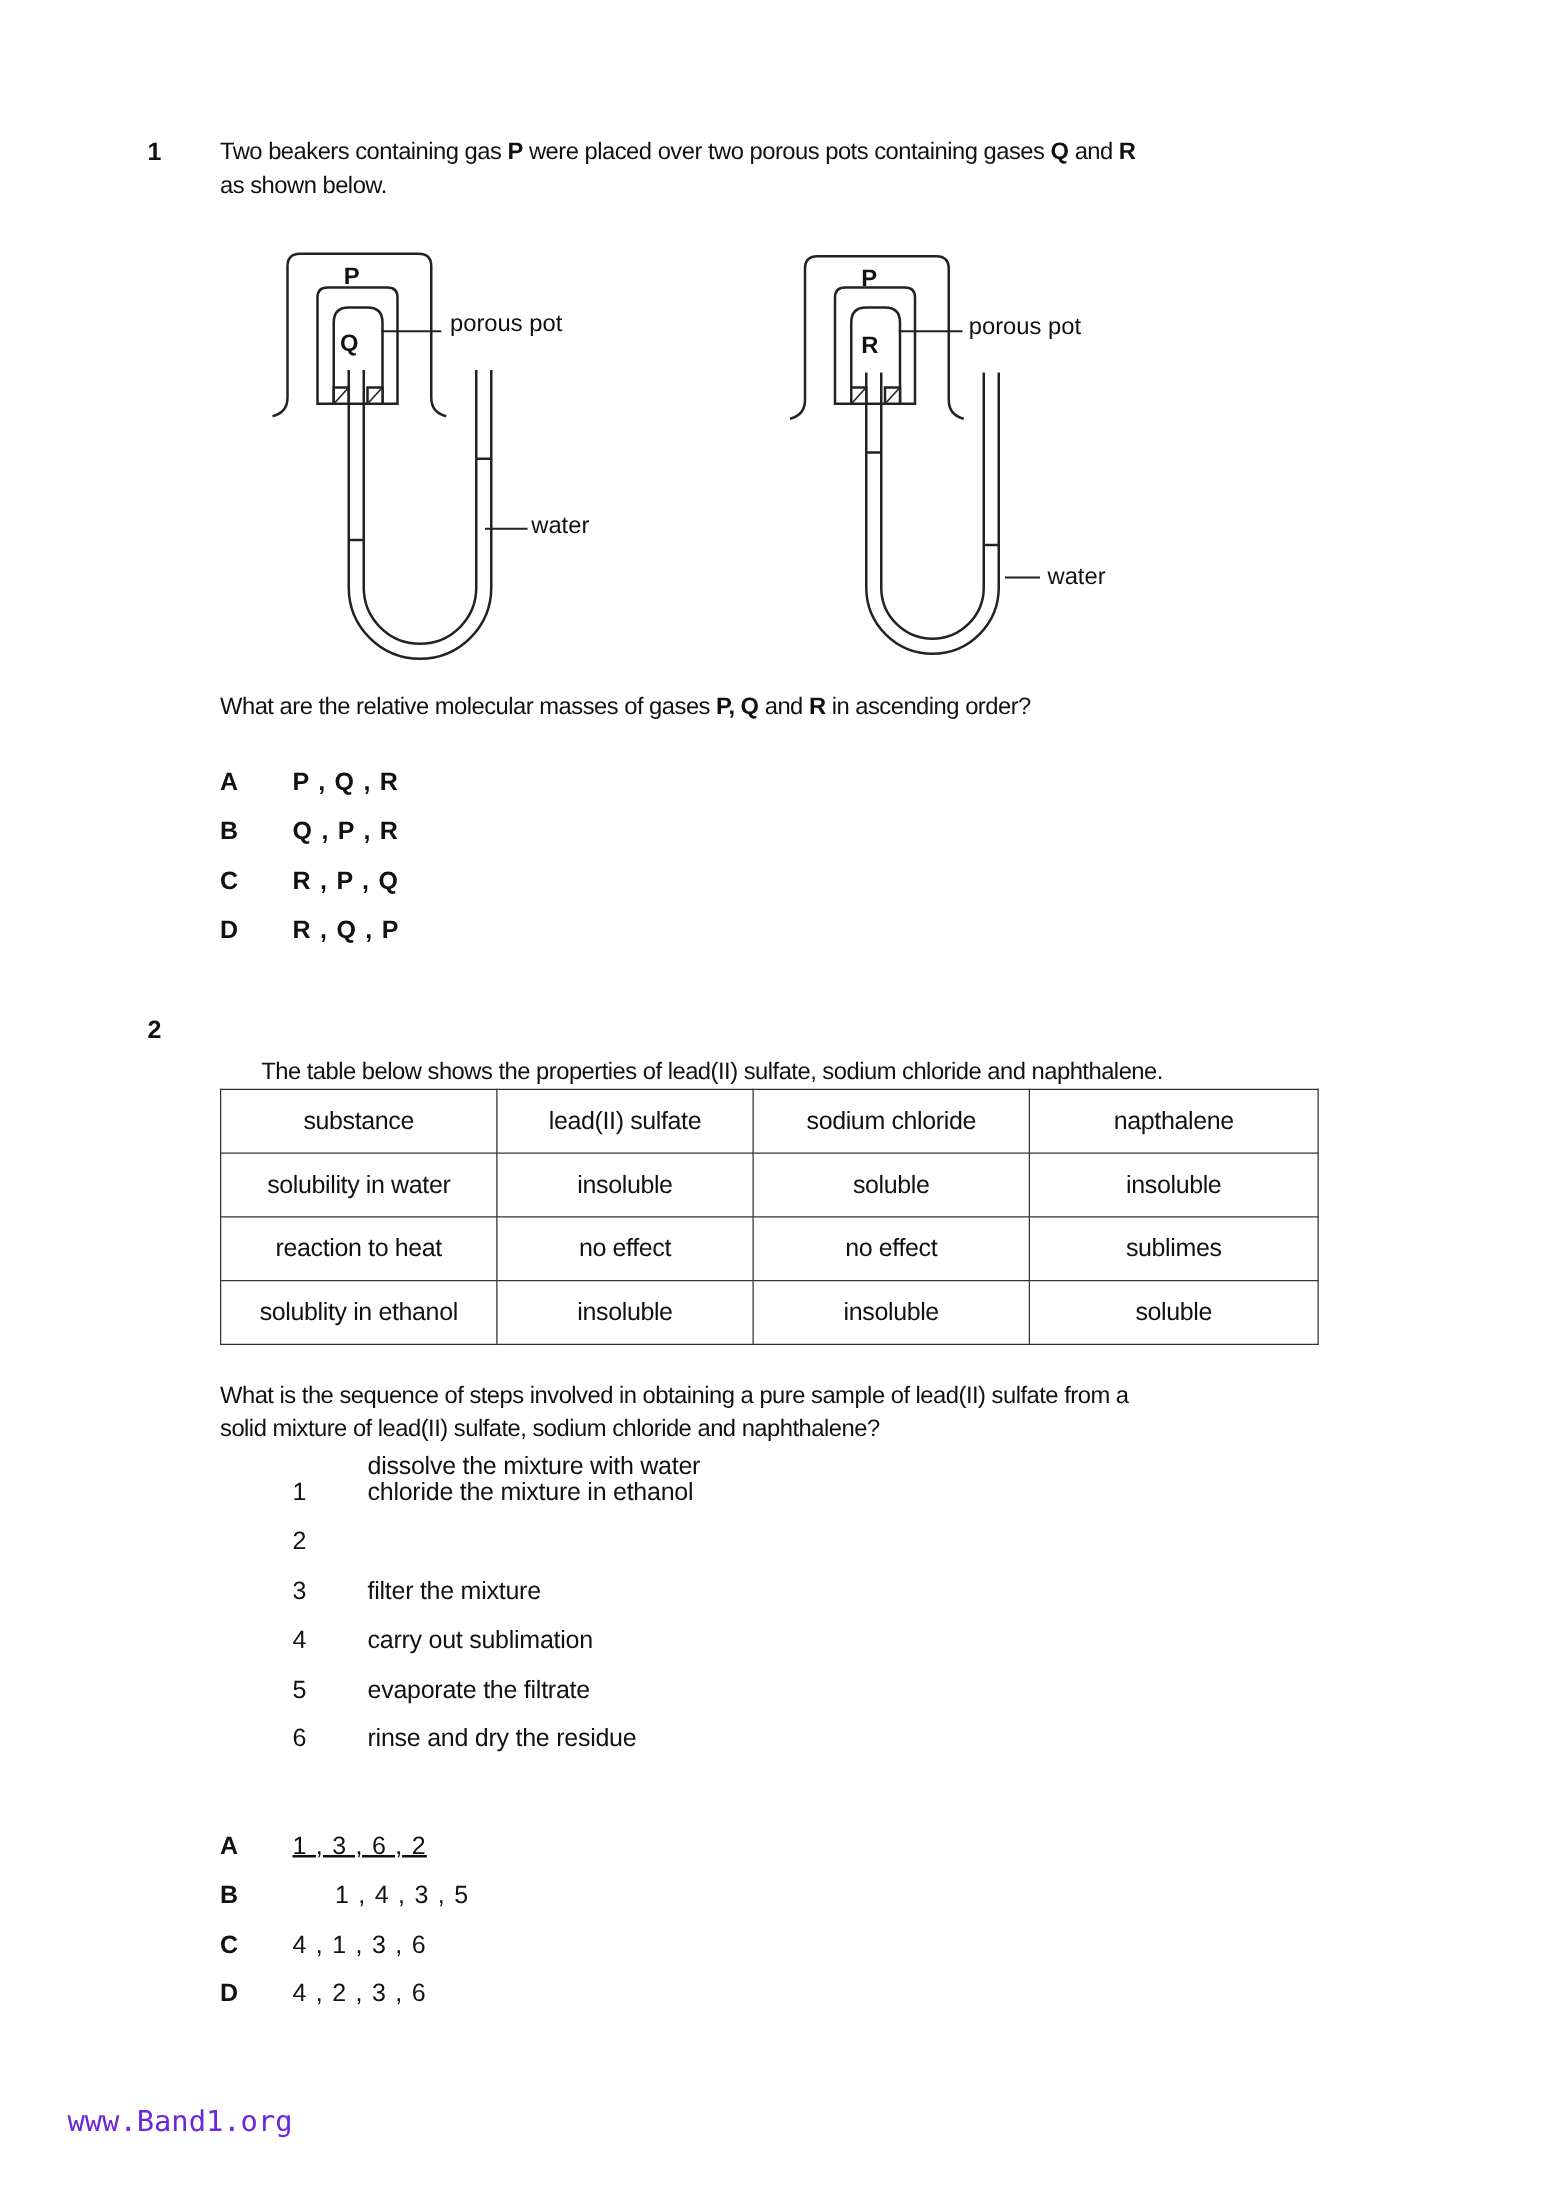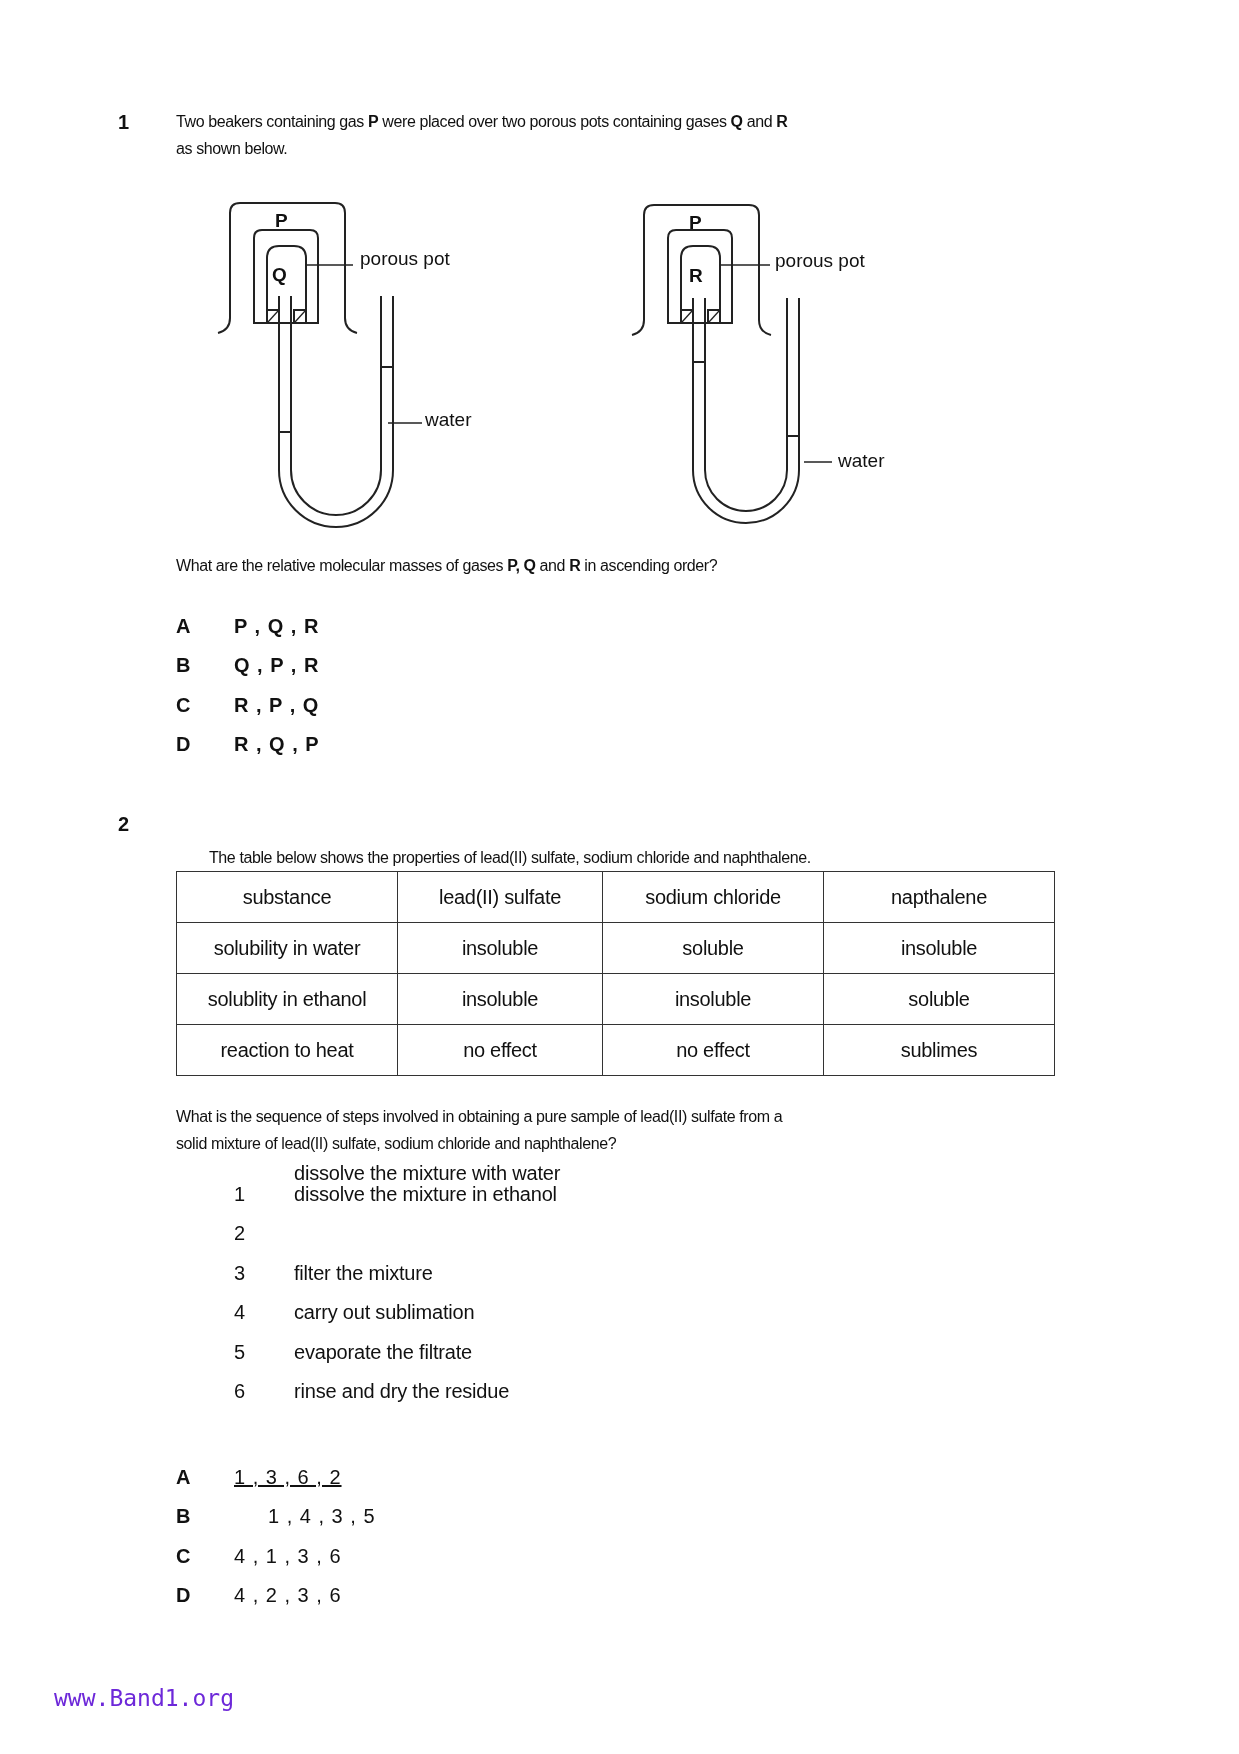--- a/index.html
+++ b/index.html
@@ -1,20 +1,20 @@
 <!DOCTYPE html>
 <html><head>
 <meta charset="utf-8">
 <style>
   html, body { margin: 0; padding: 0; background: #ffffff; }
   body { width: 1239px; height: 1754px; position: relative; overflow: hidden;
          font-family: "Liberation Sans", sans-serif; color: #111; font-size: 20px; }
   .abs { position: absolute; }
   .qnum { font-weight: bold; font-size: 20px; }
-  .para { font-size: 16px; line-height: 27px; letter-spacing: -0.4px; }
+  .para { font-size: 19px; line-height: 27px; letter-spacing: -0.4px; }
   b { font-weight: bold; }
   .opt-letter { font-weight: bold; font-size: 20px; position: absolute; }
   .opt-text { font-size: 20px; position: absolute; letter-spacing: 1px; }
   .opt-text.bold { font-weight: bold; }
   table.props { border-collapse: collapse; position: absolute; left: 176px; top: 871px; }
   table.props td { border: 1.5px solid #333; text-align: center; font-size: 20px;
                    height: 50px; padding: 0 6px; letter-spacing: -0.3px; }
   .step-num { position: absolute; font-size: 20px; }
   .step-text { position: absolute; font-size: 20px; letter-spacing: -0.2px; }
   .footer { position: absolute; left: 54px; top: 1685px; font-family: "DejaVu Sans Mono", monospace;
@@ -118,43 +118,43 @@
     <td style="width:208px;">sodium chloride</td>
     <td style="width:218px;">napthalene</td>
   </tr>
   <tr>
     <td>solubility in water</td>
     <td>insoluble</td>
     <td>soluble</td>
     <td>insoluble</td>
   </tr>
   <tr>
+    <td>reaction to heat</td>
+    <td>no effect</td>
+    <td>no effect</td>
+    <td>sublimes</td>
+  </tr>
+  <tr>
     <td>solublity in ethanol</td>
     <td>insoluble</td>
     <td>insoluble</td>
     <td>soluble</td>
-  </tr>
-  <tr>
-    <td>reaction to heat</td>
-    <td>no effect</td>
-    <td>no effect</td>
-    <td>sublimes</td>
   </tr>
 </tbody>
   </table>
 
 <div class="abs para" style="left:176px; top:1103px;">
   <span>What is the sequence of steps involved in obtaining a pure sample of lead(II) sulfate from a</span><br>
   <span>solid mixture of lead(II) sulfate, sodium chloride and naphthalene?</span>
 </div>
 
 <div>
   <div>
     <span class="step-num" style="left:234px; top:1183px;">1</span>
-    <span class="step-text" style="left:294px; top:1183px;">dissolve the mixture in ethanol</span>
+    <span class="step-text" style="left:294px; top:1183px;">chloride the mixture in ethanol</span>
   </div>
   <div>
     <span class="step-num" style="left:234px; top:1222px;">2</span>
     <span class="step-text" style="left:294px; top:1162px;text-align:right;">dissolve the mixture with water</span>
   </div>
   <div>
     <span class="step-num" style="left:234px; top:1262px;">3</span>
     <span class="step-text" style="left:294px; top:1262px;">filter the mixture</span>
   </div>
   <div>

